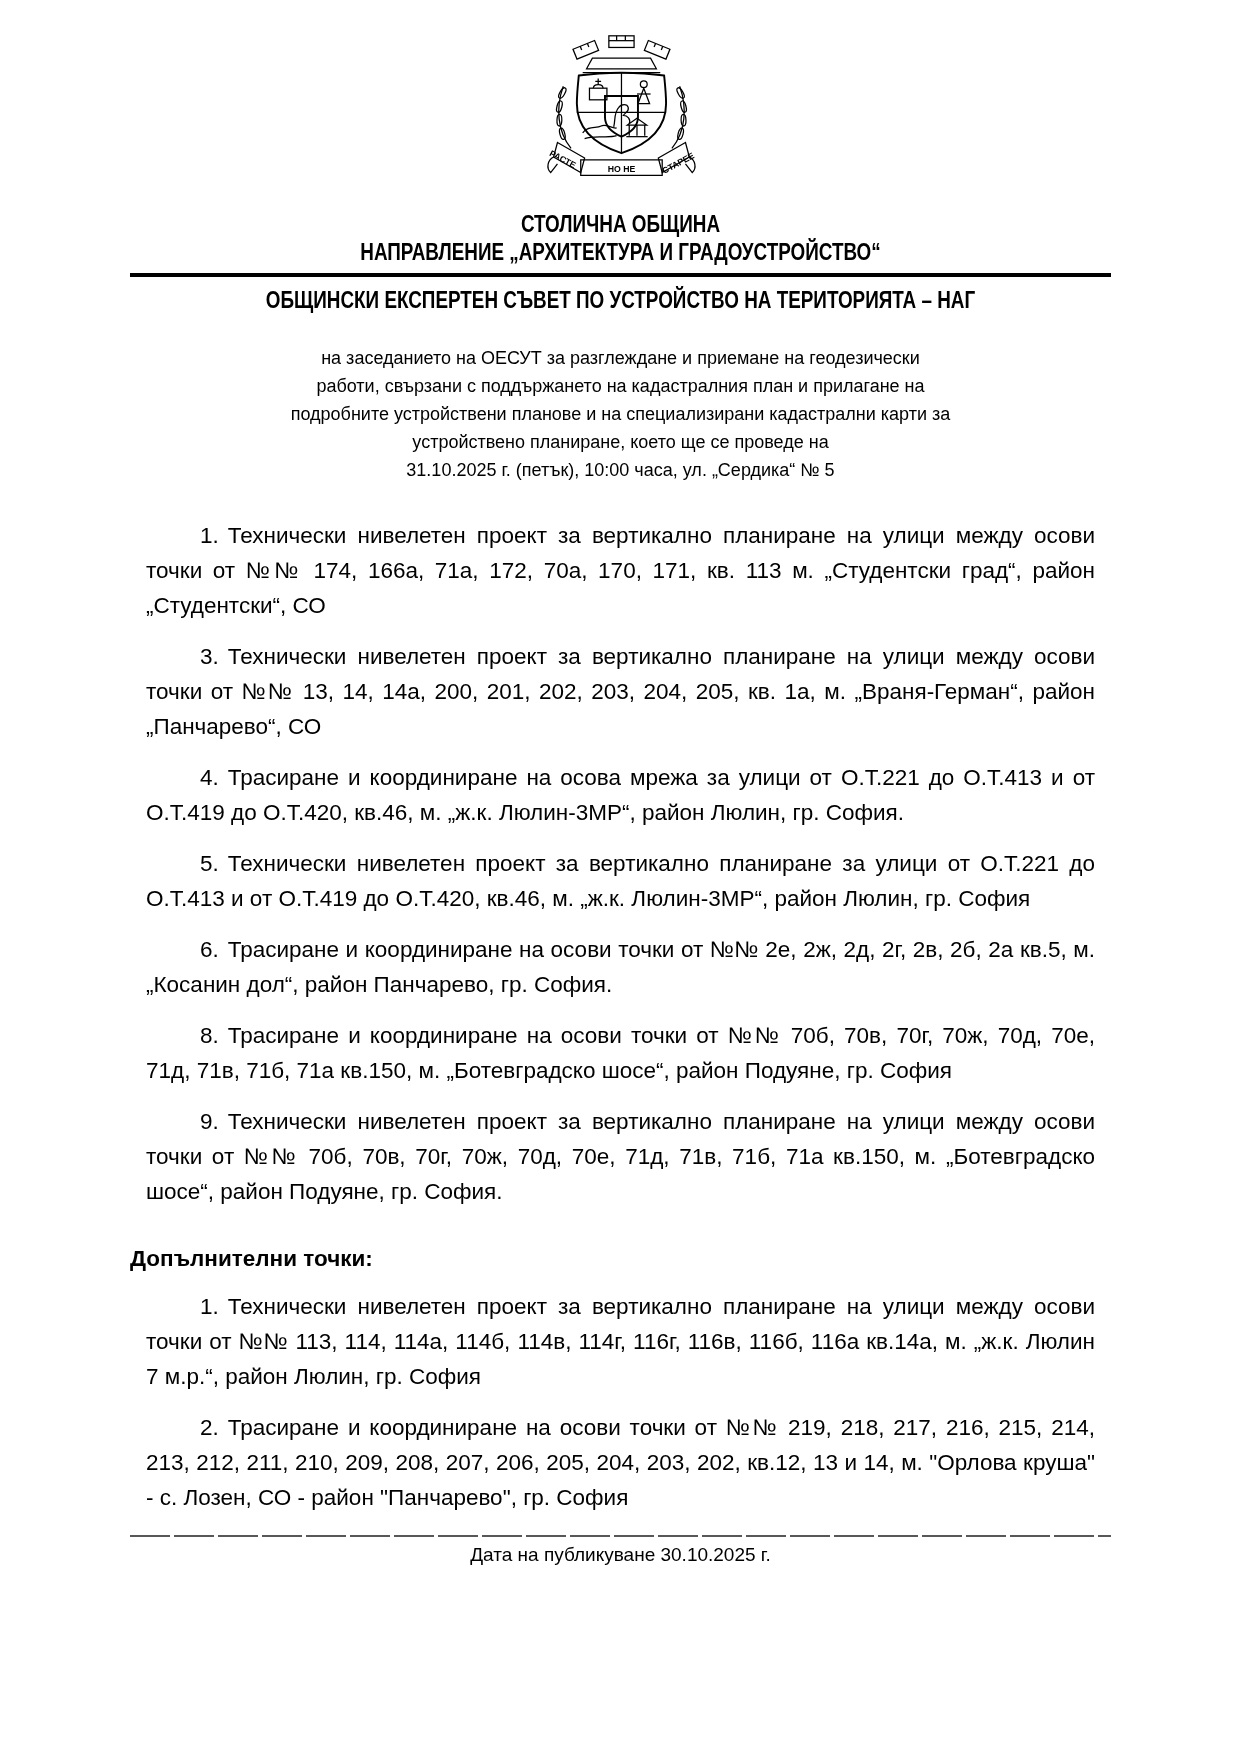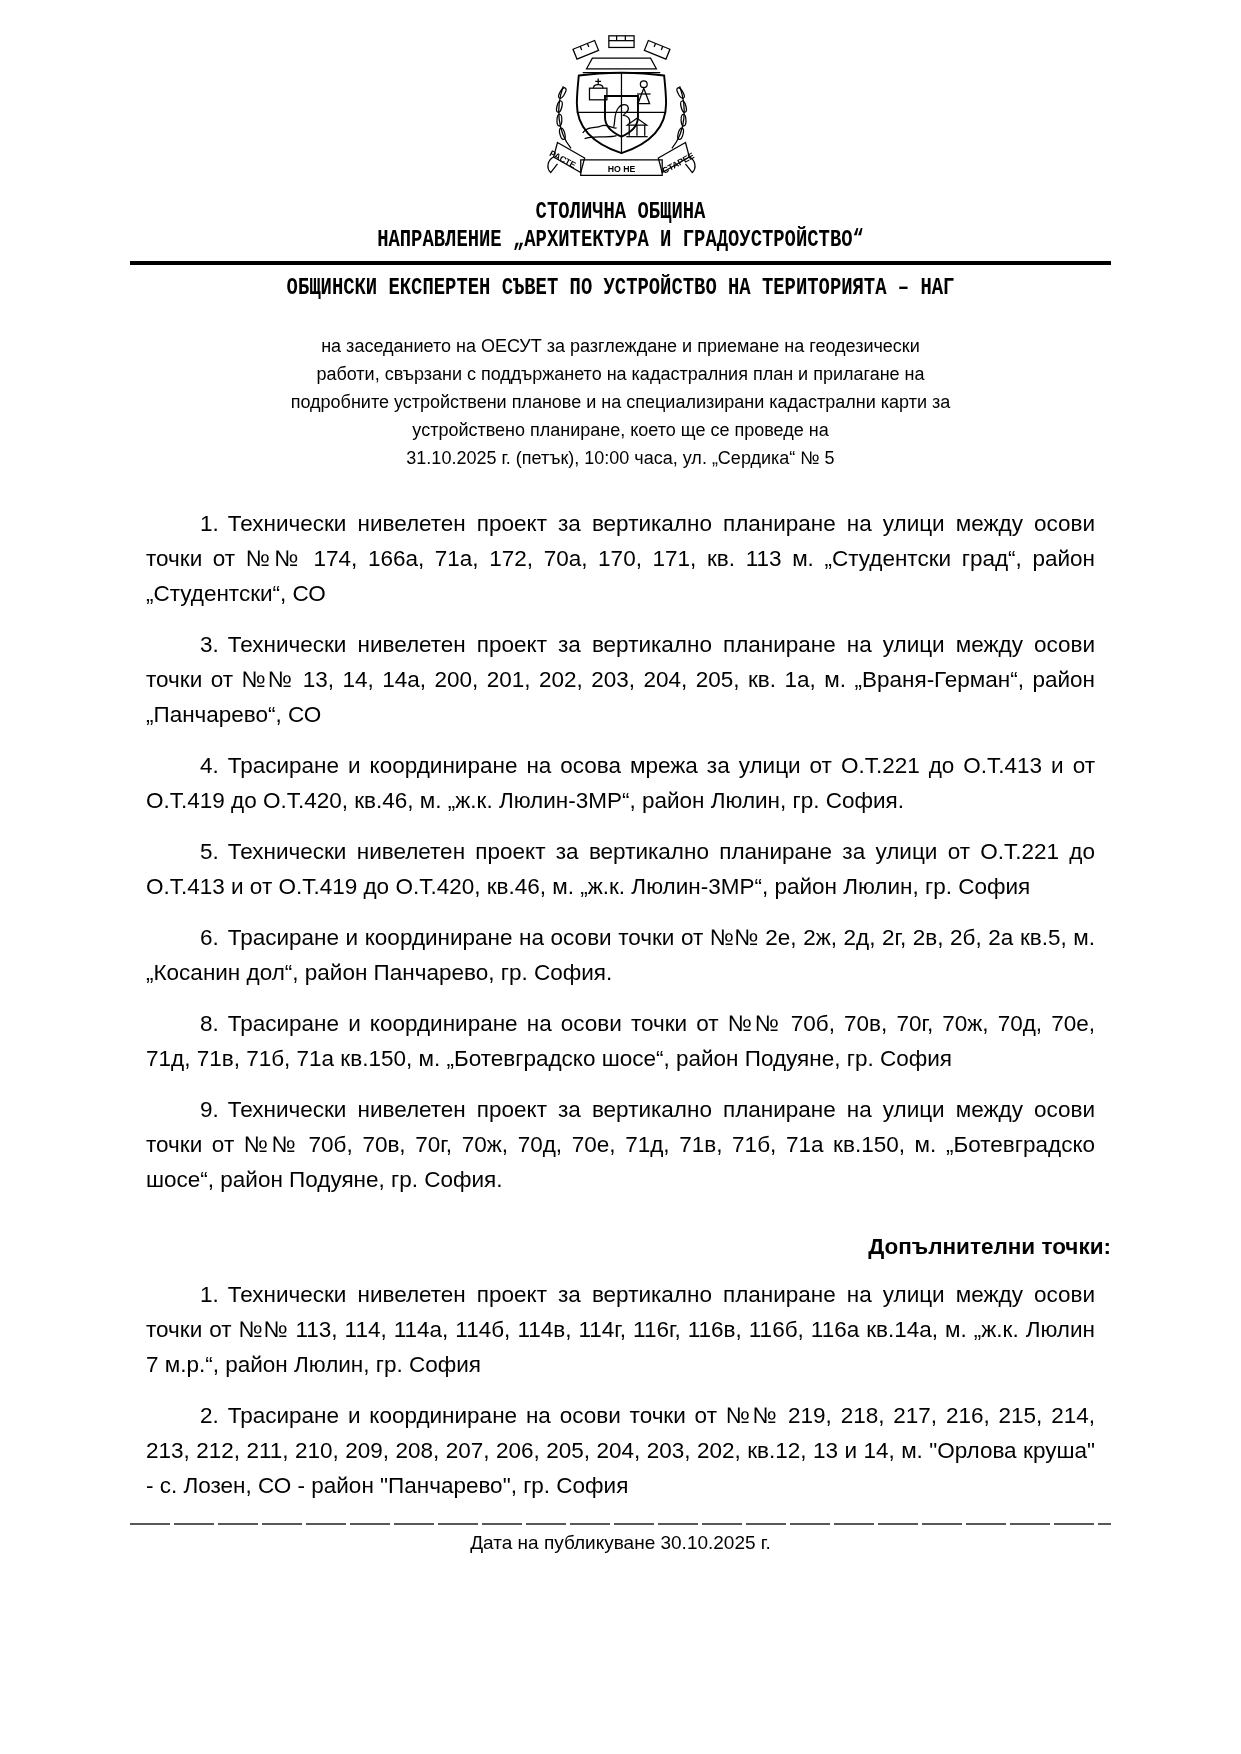--- a/index.html
+++ b/index.html
@@ -17,21 +17,21 @@
   .page {
     box-sizing: border-box;
     width: 1241px;
     height: 1754px;
     padding: 30px 130px 0 130px;
   }
   .logo-wrap {
     text-align: center;
     height: 162px;
   }
-  .header-block { margin-top: 6px; font-family: Liberation Mono, monospace; }
+  .header-block { margin-top: 18px; }
   .org-line {
     text-align: center;
     font-weight: bold;
     font-size: 23px;
     line-height: 28px;
     transform: scaleX(0.82);
     transform-origin: 50% 50%;
     white-space: nowrap;
   }
   .rule {
@@ -69,21 +69,21 @@
     line-height: 35px;
   }
   .agenda-item {
     margin: 16px;
     text-align: justify;
     text-indent: 54px;
   }
   .item-num { margin-right: 9px; }
   .additional-heading {
     margin: 36px 0 6px 0;
-    text-align: right;
+    text-align: left;
     font-weight: bold;
     font-size: 22.5px;
     line-height: 28px;
   }
   .footer-rule {
     margin-top: 20px;
     height: 2px;
     background: repeating-linear-gradient(90deg, #585858 0px, #585858 40px, transparent 40px, transparent 44px);
   }
   .footer-text {

